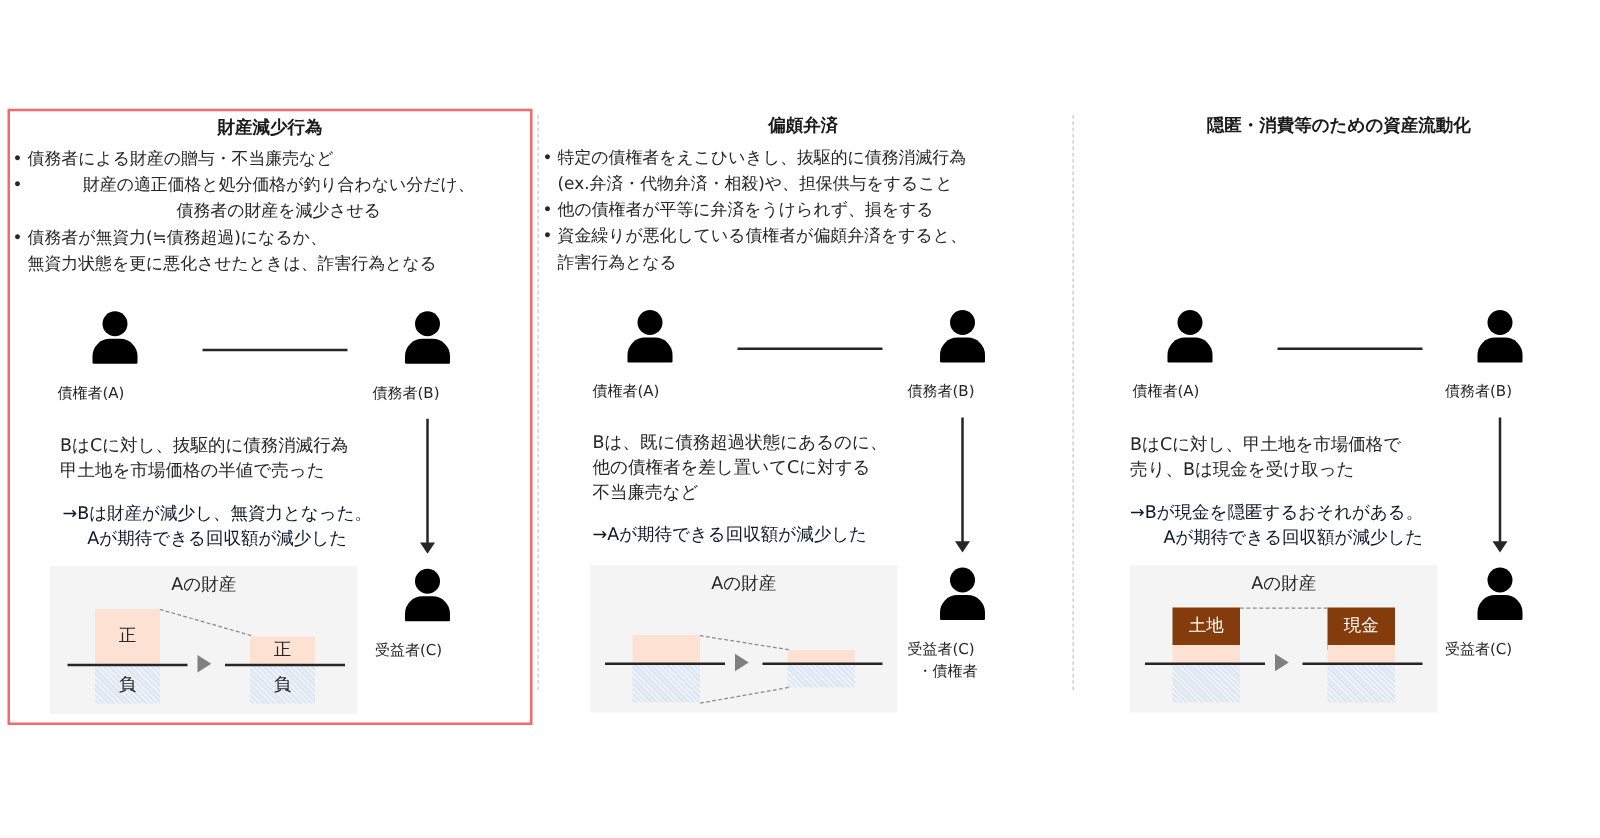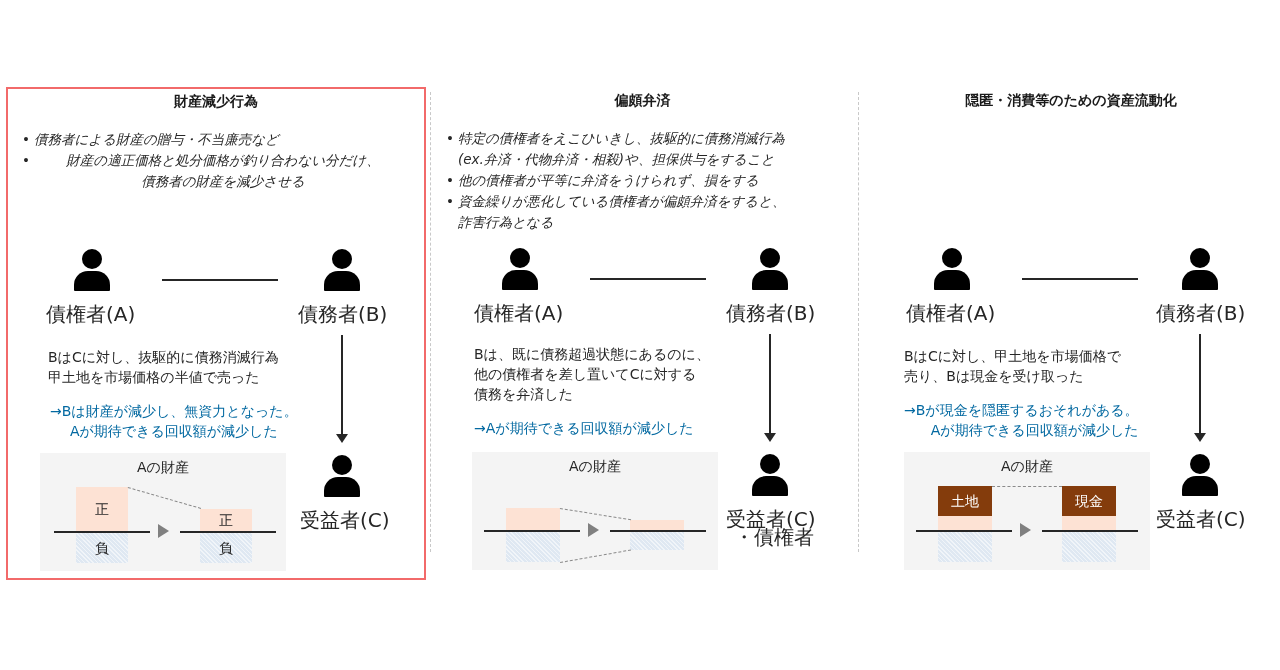--- a/index.html
+++ b/index.html
@@ -4,52 +4,54 @@
 <style>
   html, body { margin:0; padding:0; background:#ffffff; }
   body { width:1280px; height:670px; position:relative; overflow:hidden;
          font-family:"DejaVu Sans","Liberation Sans",sans-serif; color:#262626; }
   .panel { position:absolute; top:88px; height:490px; }
   #p0 { left:6px; width:420px; border:2px solid #f26a6a; box-sizing:border-box; top:87px; height:493px; }
   #p1 { left:430px; width:425px; }
   #p2 { left:862px; width:418px; }
   .vsep { position:absolute; top:92px; height:460px; border-left:1px dashed #c8c8c8; }
   .title { position:absolute; top:4px; left:0; right:0; text-align:center; font-weight:bold; font-size:14px; color:#1a1a1a; }
-  .bullets { position:absolute; top:28px; left:2px; right:0; font-size:13.5px; line-height:21px; margin:12px; padding:0; list-style:none;font-style:italic; }
+  .bullets { position:absolute; top:28px; left:2px; right:0; font-size:13.5px; line-height:21px; margin:0; padding:0; list-style:none; }
   .bullets li { position:relative; padding-left:14px; }
   .bullets li:before { content:"•"; position:absolute; left:2px; top:0; }
   .person { position:absolute; width:40px; height:42px; }
   .person .head { position:absolute; left:10px; top:0; width:20px; height:20px; border-radius:50%; background:#000; }
   .person .body { position:absolute; left:2px; top:22px; width:36px; height:20px; background:#000; border-radius:14px 14px 1px 1px; }
-  .plabel { position:absolute; font-size:20px; color:#262626; white-space:nowrap; text-align:right; line-height:18px; }
+  .plabel { position:absolute; font-size:12px; color:#262626; white-space:nowrap; text-align:right; line-height:18px; }
   .hline { position:absolute; height:2px; background:#262626; }
   .varrow { position:absolute; width:2px; background:#262626; }
   .varrow:after { content:""; position:absolute; left:-5px; bottom:-2px; border-left:6px solid transparent; border-right:6px solid transparent; border-top:9px solid #262626; }
   .desc { position:absolute; font-size:14px; line-height:20px; color:#262626; white-space:nowrap; }
-  .note { position:absolute; font-size:14px; line-height:20px; color:#0369a1; white-space:nowrap; }
+  .note { position:absolute; font-size:14px; line-height:20px; color:#0f172a; white-space:nowrap; }
   .asset-box { position:absolute; background:#f4f4f4; width:246px; height:118px; }
   .asset-title { position:absolute; top:6px; left:0; right:0; text-align:center; font-size:14px; color:#262626; }
   .bar-pos { position:absolute; background:#fde2d4; text-align:center; font-size:14px; }
   .bar-neg { position:absolute; text-align:center; font-size:14px;
              background-color:#dfe8f2;
              background-image:repeating-linear-gradient(45deg, rgba(255,255,255,0.55) 0 1px, transparent 1px 3px); }
   .baseline { position:absolute; height:2px; background:#262626; }
   .tri { position:absolute; width:0; height:0; border-top:7px solid transparent; border-bottom:7px solid transparent; border-left:11px solid #808080; }
   .dash { position:absolute; height:0; border-top:1px dashed #8a8a8a; transform-origin:0 0; }
   .tag { position:absolute; background:#843c0c; color:#ffffff; text-align:center; font-size:14px; line-height:30px; }
 </style>
 </head>
 <body>
 
 <div class="panel" id="p0">
   <div class="title">財産減少行為</div>
   <ul class="bullets" style="left:0;">
     <li><span>債務者による財産の贈与・不当廉売など</span></li>
     <li style="white-space:pre-line;text-align:center;"><span>財産の適正価格と処分価格が釣り合わない分だけ、
 債務者の財産を減少させる</span></li>
+    <li style="white-space:pre-line;"><span>債務者が無資力(≒債務超過)になるか、
+無資力状態を更に悪化させたときは、詐害行為となる</span></li>
   </ul>
 
   <div class="person" style="left:64px; top:160px;">
       <div class="head"></div>
       <div class="body"></div>
     </div>
   <div class="plabel" style="left:38px; top:216px;">債権者(A)</div>
   <div class="hline" style="left:154px; top:190px; width:116px;"></div>
   <div class="person" style="left:314px; top:160px;">
       <div class="head"></div>
@@ -107,21 +109,21 @@
   <div class="person" style="left:320px; top:160px;">
       <div class="head"></div>
       <div class="body"></div>
     </div>
   <div class="plabel" style="left:296px; top:216px;">債務者(B)</div>
   <div class="varrow" style="left:339px; top:246px; height:106px;"></div>
 
   <div class="desc" style="left:44px; top:256px;">
     <div>Bは、既に債務超過状態にあるのに、</div>
     <div>他の債権者を差し置いてCに対する</div>
-    <div>債務を弁済した</div>
+    <div>不当廉売など</div>
   </div>
   <div class="note" style="left:44px; top:330px;">
     <div>→Aが期待できる回収額が減少した</div>
   </div>
 
   <div class="asset-box" style="left:42px; top:364px;">
     <div class="asset-title">Aの財産</div>
     <div class="bar-pos" style="left:34px; top:56px; width:54px; height:22px;"></div>
     <div class="bar-neg" style="left:34px; top:80px; width:54px; height:30px;"></div>
     <div class="baseline" style="left:12px; top:78px; width:96px;"></div>

